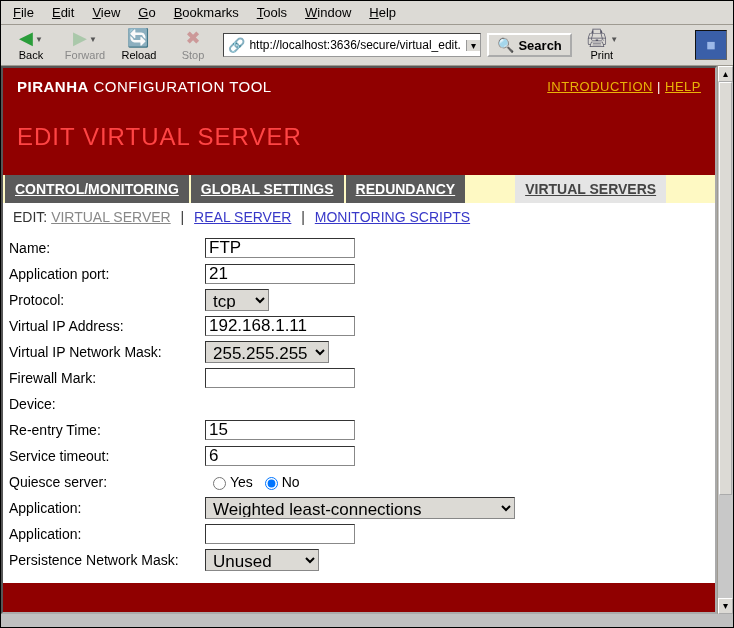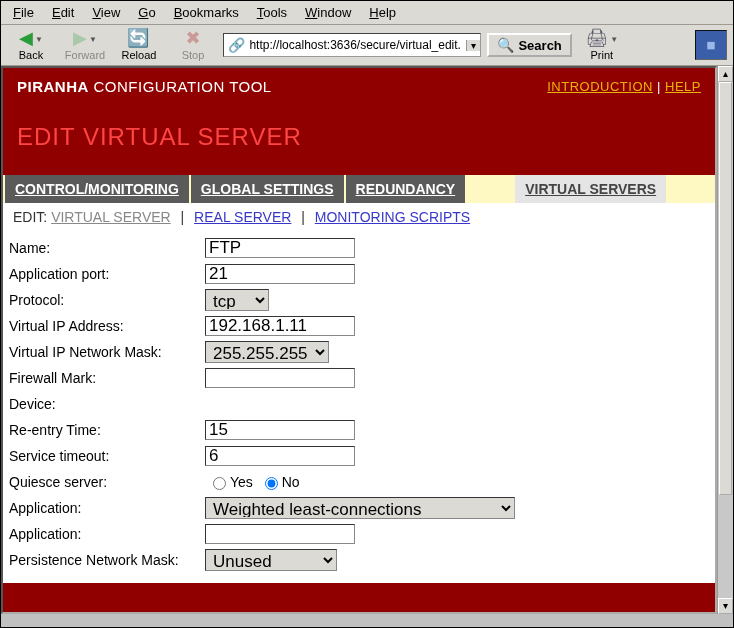--- a/index.html
+++ b/index.html
@@ -324,21 +324,21 @@
           <select class="text-input w310">
             <option>Weighted least-connections</option>
           </select>
         </div>
         <div class="form-row">
           <label>Application:</label>
           <input class="text-input w150" value="" style="">
         </div>
         <div class="form-row">
           <label>Persistence Network Mask:</label>
-          <select class="text-input" style="width:132px">
+          <select class="text-input" style="width:114px">
             <option>Unused</option>
           </select>
         </div>
       </div>
     </div>
   </div>
   <div class="scrollbar-v">
     <div class="arrow">▴</div>
     <div class="track">
       <div class="thumb"></div>

